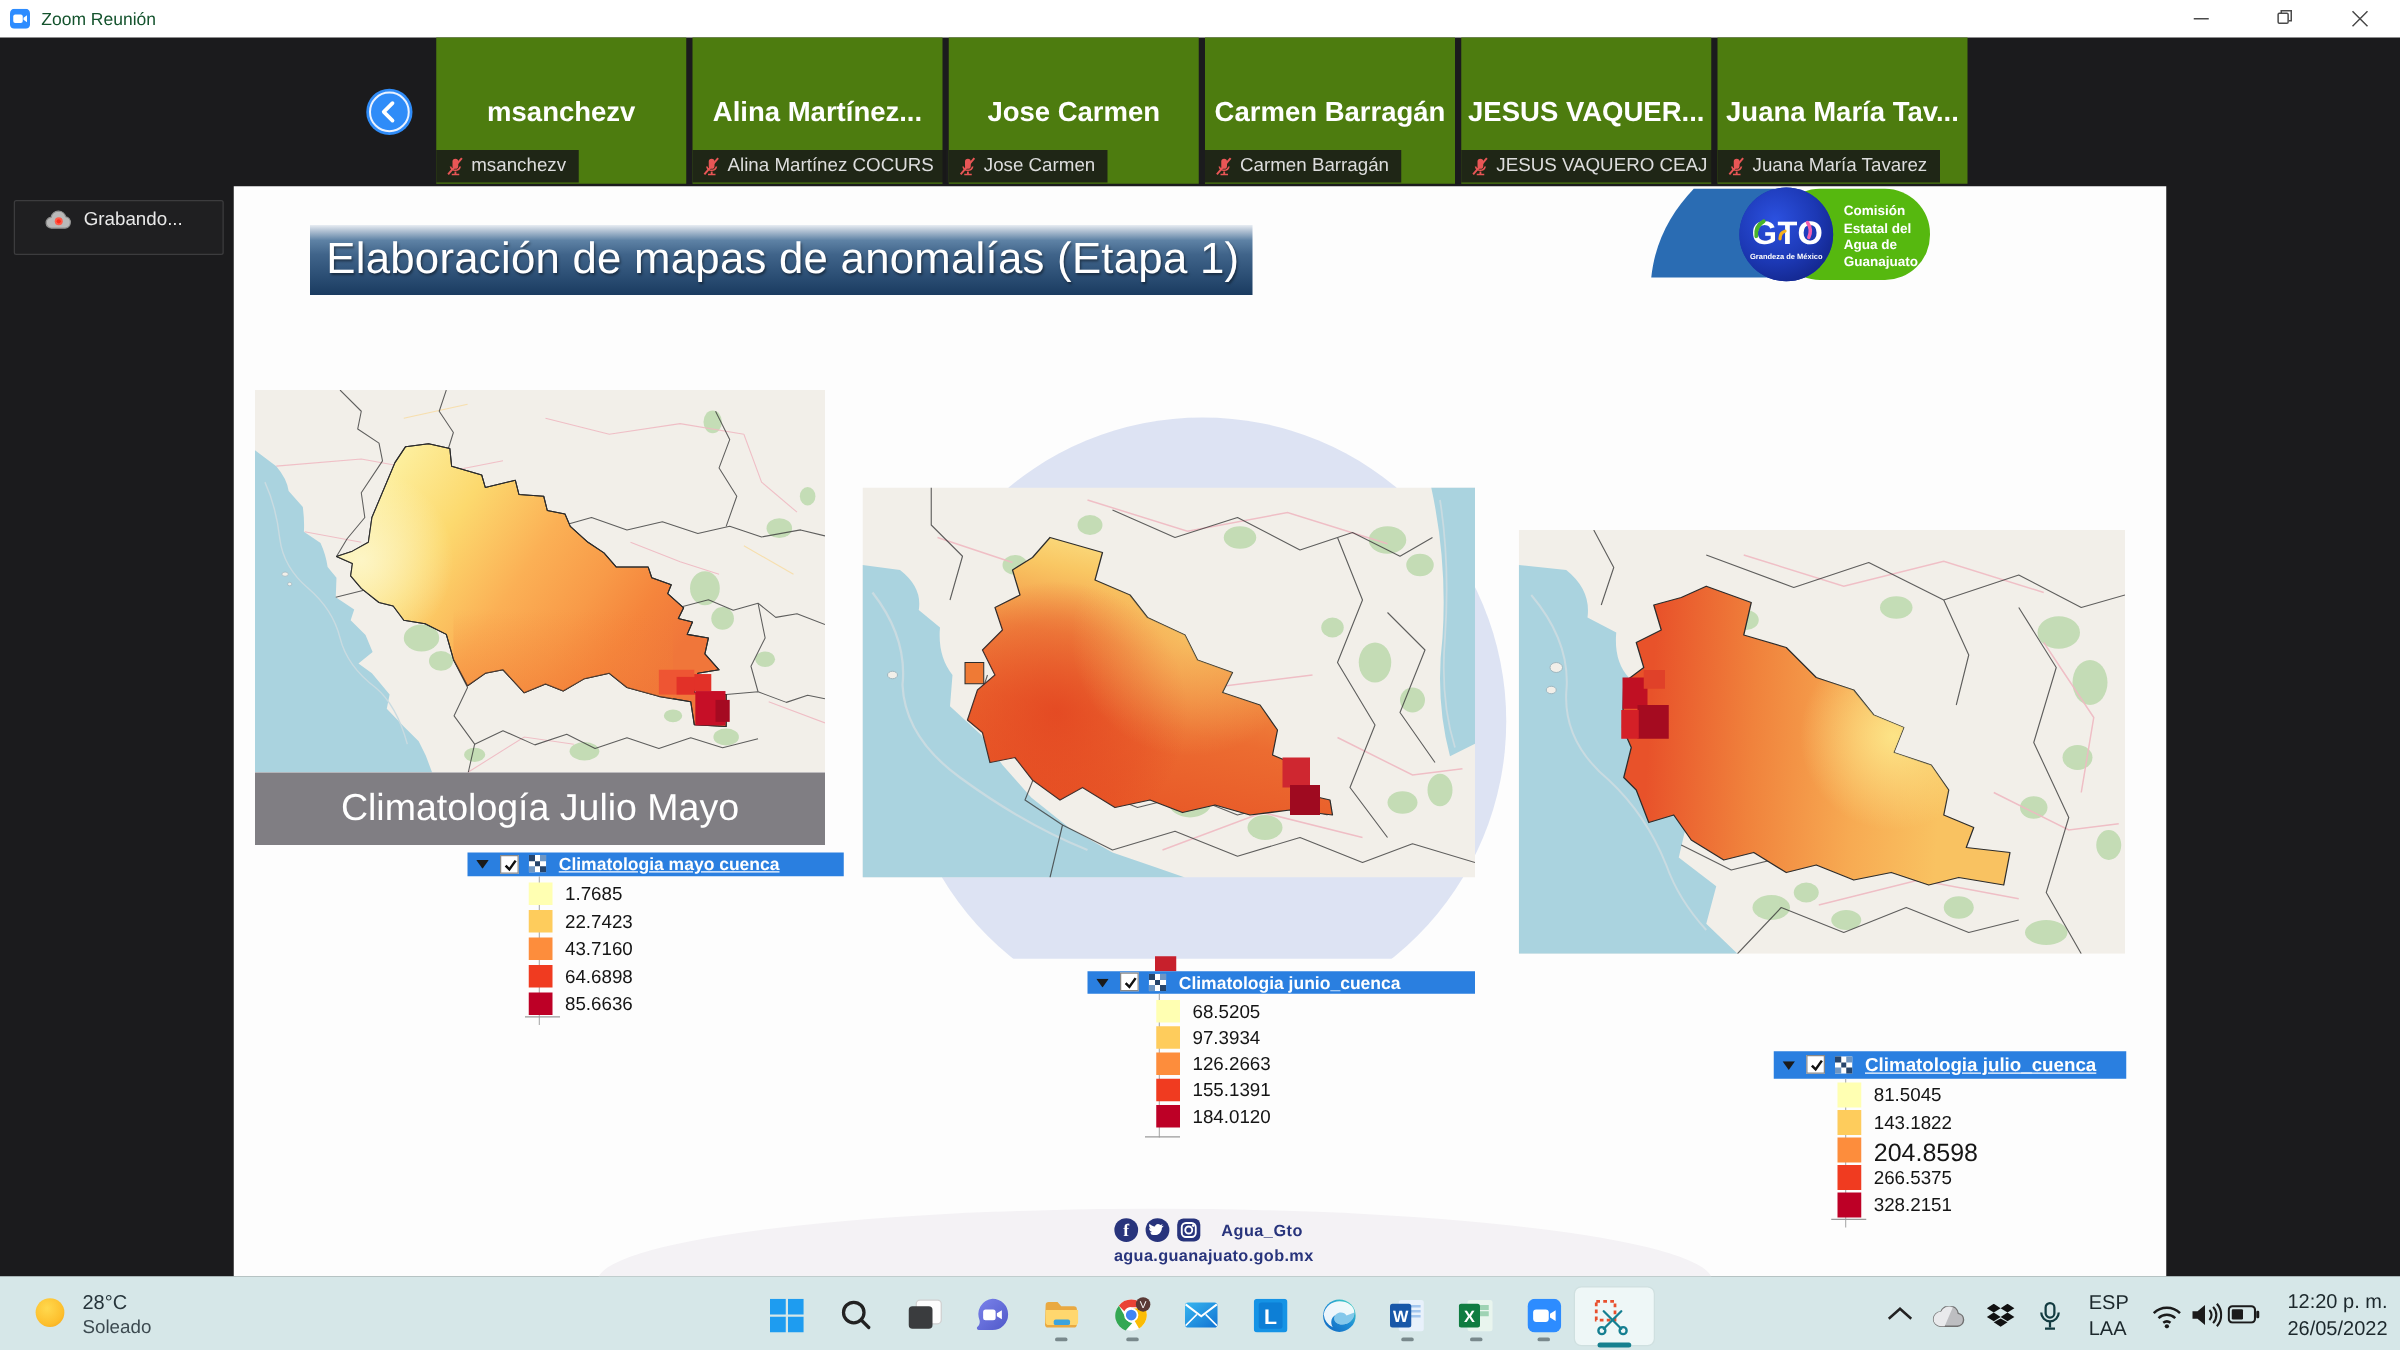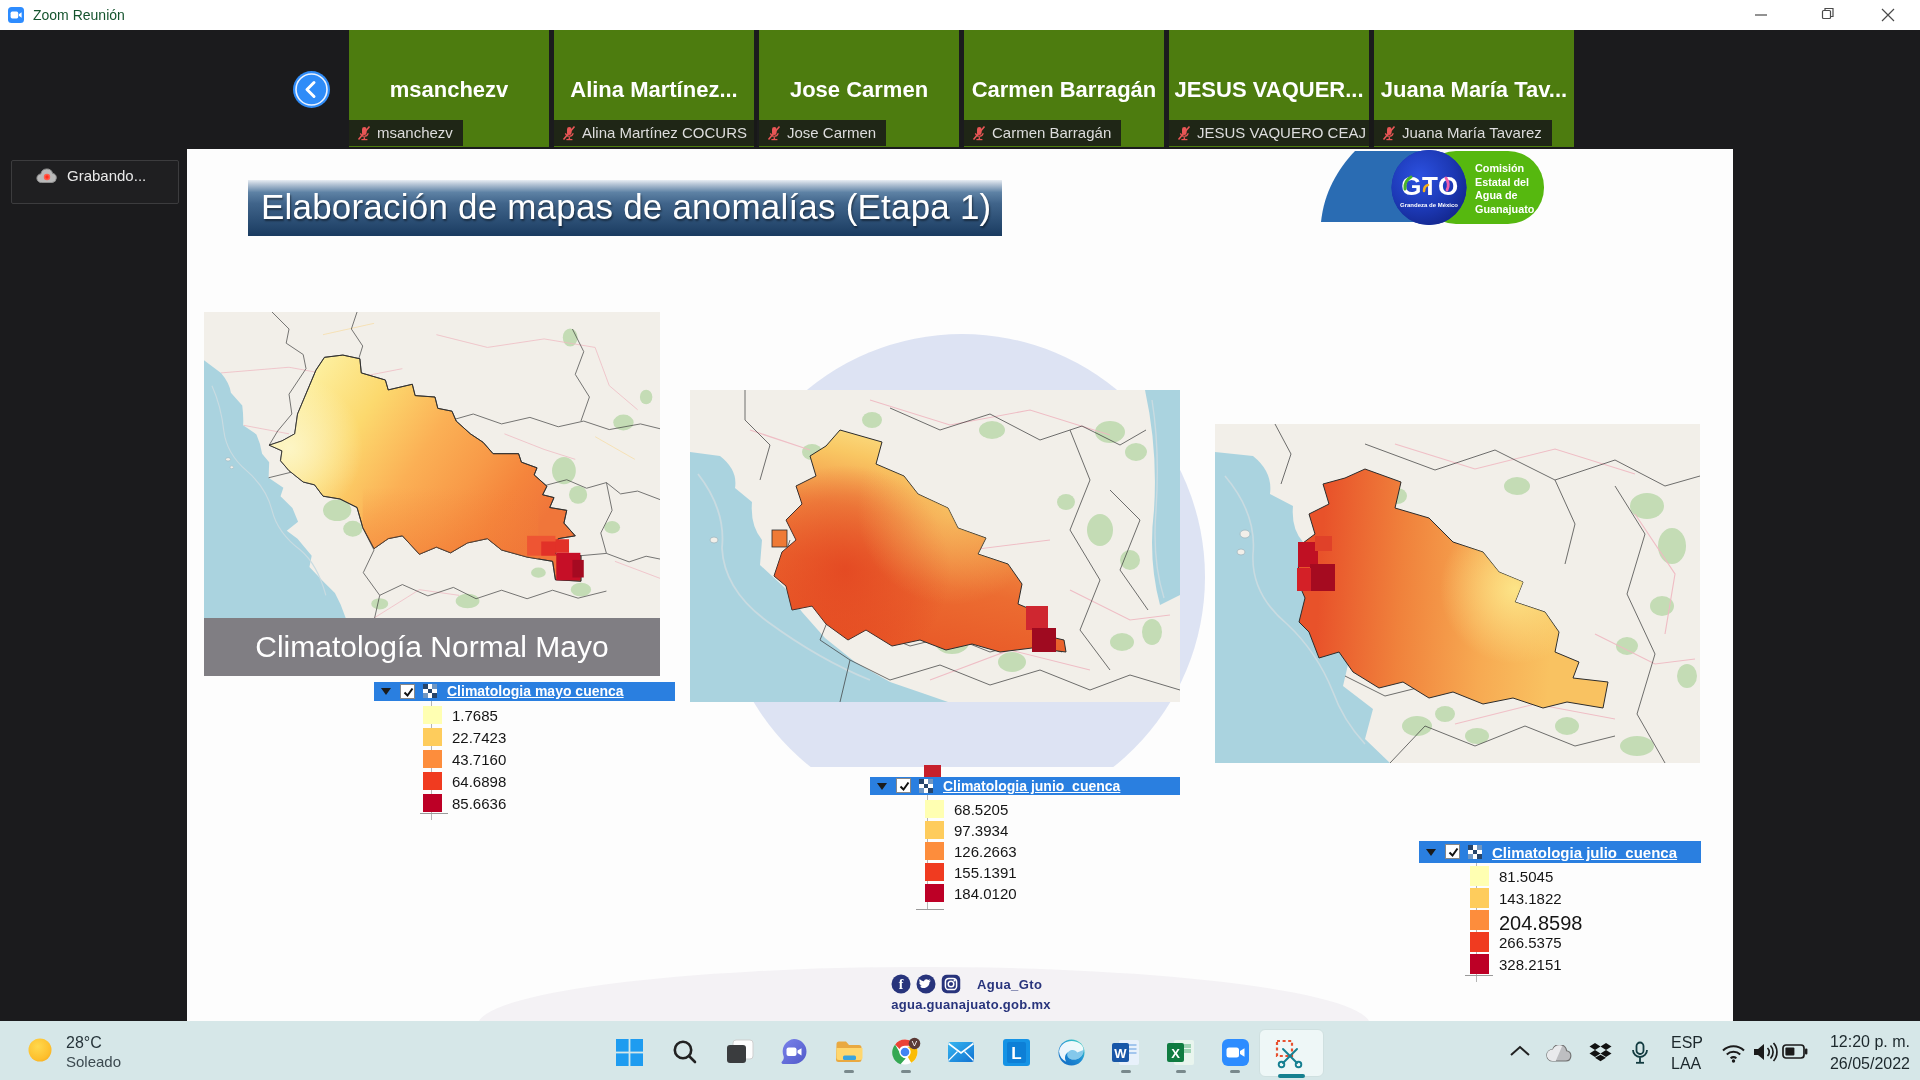--- a/index.html
+++ b/index.html
@@ -373,21 +373,21 @@
   <text x="163" y="50" font-family="Liberation Sans,sans-serif" font-size="10.8" font-weight="bold" fill="#ffffff">Agua de</text>
   <text x="163" y="64" font-family="Liberation Sans,sans-serif" font-size="10.8" font-weight="bold" fill="#ffffff">Guanajuato</text>
   <defs>
         <radialGradient id="gtoball" cx="0.38" cy="0.35" r="0.75">
           <stop offset="0" stop-color="#2c51e0"></stop>
           <stop offset="0.6" stop-color="#1c38b4"></stop>
           <stop offset="1" stop-color="#122487"></stop>
         </radialGradient>
       </defs>
 </svg>
-<div class="capbar" style="left:17px;top:469px;width:456px;height:58px;font-size:30px;line-height:58px">Climatología Normal Mayo</div>
+<div class="capbar" style="left:17px;top:469px;width:456px;height:58px;font-size:30px;line-height:58px">Climatología Julio Mayo</div>
 <div class="leghead" style="left:187px;top:533px;width:301px;height:19px">
 <svg style="position:absolute;left:7px;top:6px" width="10" height="7">
         <polygon points="0,0 10,0 5,7" fill="#1b1b1b"></polygon>
       </svg>
 <div style="position:absolute;left:26px;top:2px;width:15px;height:15px;background:#fff;border:1px solid #888">
 <svg style="position:absolute;left:1px;top:1px" width="13" height="13" viewBox="0 0 13 13">
           <path d="M2.5 6.5 L5.5 9.5 L10.5 2.5" stroke="#111" stroke-width="2" fill="none"></path>
         </svg>
       </div>
 <svg style="position:absolute;left:49px;top:2px" width="14" height="14" viewBox="0 0 14 14">
@@ -425,21 +425,21 @@
         </svg>
       </div>
 <svg style="position:absolute;left:49px;top:2px" width="14" height="14" viewBox="0 0 14 14">
         <rect width="14" height="14" fill="#fff"></rect>
         <rect width="5" height="5" fill="#27456b"></rect>
         <rect x="9" width="5" height="5" fill="#6f96c2"></rect>
         <rect x="5" y="5" width="4" height="4" fill="#27456b"></rect>
         <rect y="9" width="5" height="5" fill="#6f96c2"></rect>
         <rect x="9" y="9" width="5" height="5" fill="#27456b"></rect>
       </svg>
-<span style="position:absolute;left:73px;top:1px;font-size:14px;text-decoration:underline;white-space:nowrap">Climatologia junio_cuenca</span>
+<span style="position:absolute;left:73px;top:1px;font-size:14px;white-space:nowrap">Climatologia junio_cuenca</span>
     </div>
 <div class="abs" style="left:740px;top:646px;width:1px;height:115px;background:#b5b5b5"></div>
 <div class="abs" style="left:729px;top:760px;width:28px;height:1px;background:#9a9a9a"></div>
 <div class="sw" style="left:738px;top:651px;width:19px;height:18px;background:#ffffb2"></div>
 <div class="legrow" style="left:767px;top:652px;font-size:15px">68.5205</div>
 <div class="sw" style="left:738px;top:672px;width:19px;height:18px;background:#fecc5c"></div>
 <div class="legrow" style="left:767px;top:673px;font-size:15px">97.3934</div>
 <div class="sw" style="left:738px;top:693px;width:19px;height:18px;background:#fd8d3c"></div>
 <div class="legrow" style="left:767px;top:694px;font-size:15px">126.2663</div>
 <div class="sw" style="left:738px;top:714px;width:19px;height:18px;background:#f03b20"></div>

